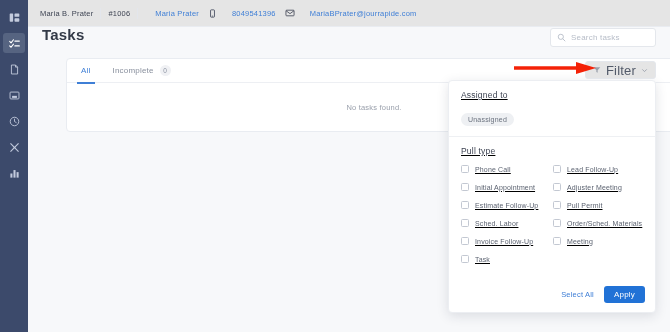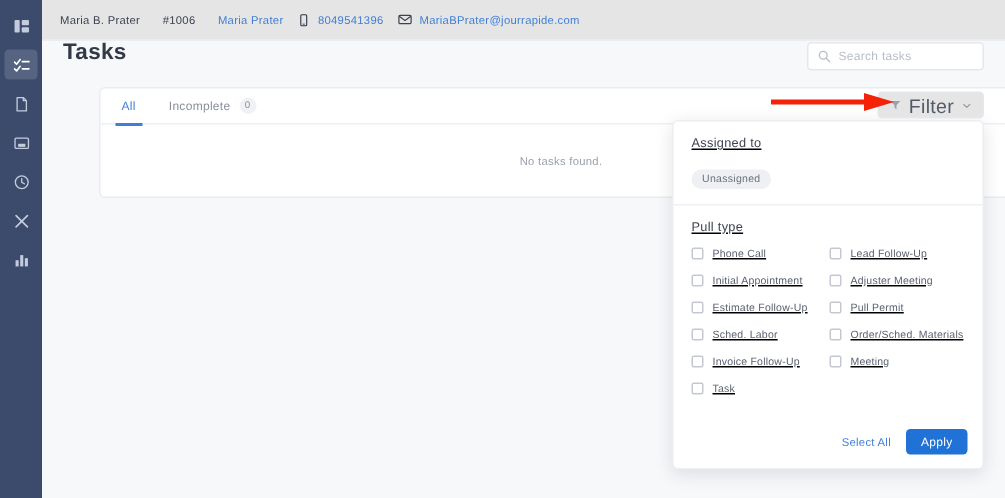--- a/index.html
+++ b/index.html
@@ -35,32 +35,32 @@
     width: 642px; height: 27px;
     background: #e5e5e5;
     border-bottom: 1px solid #e9ecf1;
     display: flex; align-items: center;
     padding-left: 12px;
     font-size: 7.5px;
   }
   .tb-name { color: #3d4352; letter-spacing: .2px; }
   .tb-sep { width: 1px; height: 11px; background: #e3e6ec; margin: 0 7px; }
   .tb-id { color: #3d4352; letter-spacing: .2px; }
-  .tb-link { color: #3f7fd6; letter-spacing: .2px; }
+  .tb-link { color: #3f7fd6; letter-spacing: .2px; margin-left: 10px; }
   .tb-ico { margin: 0 5px 0 9px; color: #2b3348; display: flex; align-items: center; }
   .tb-ico.mail { color: #3d4352; }
 
   
   .page-title {
     position: absolute; left: 42px; top: 26px;
     font-size: 15px; color: #333a47; letter-spacing: .2px;
   }
   .search-box {
     position: absolute; right: 14px; top: 28px;
-    width: 118px; height: 19px;
+    width: 106px; height: 19px;
     background: #ffffff;
     border: 1px solid #e4e7ec; border-radius: 3px;
     display: flex; align-items: center; padding: 0 6px;
   }
   .search-box .sicon { color: #b7bdc8; margin-right: 5px; display: flex; }
   .search-ph { font-size: 8px; color: #b7bdc8; letter-spacing: .2px; }
 
   
   .card {
     position: absolute; left: 40px; top: 58px;

